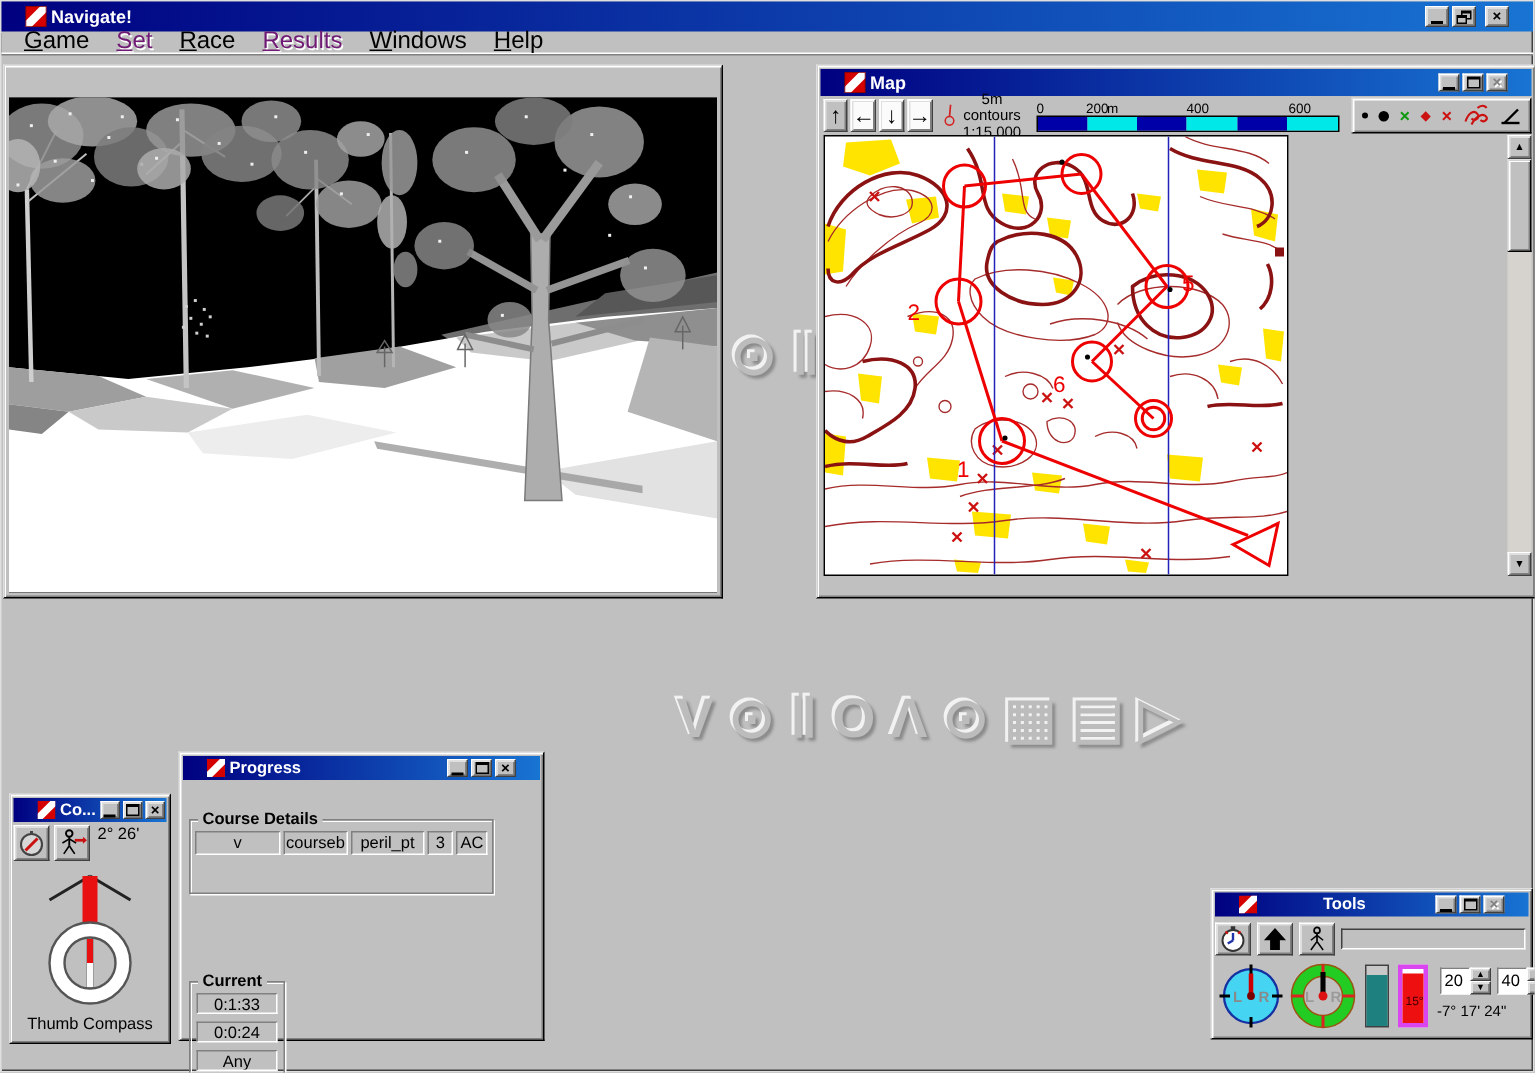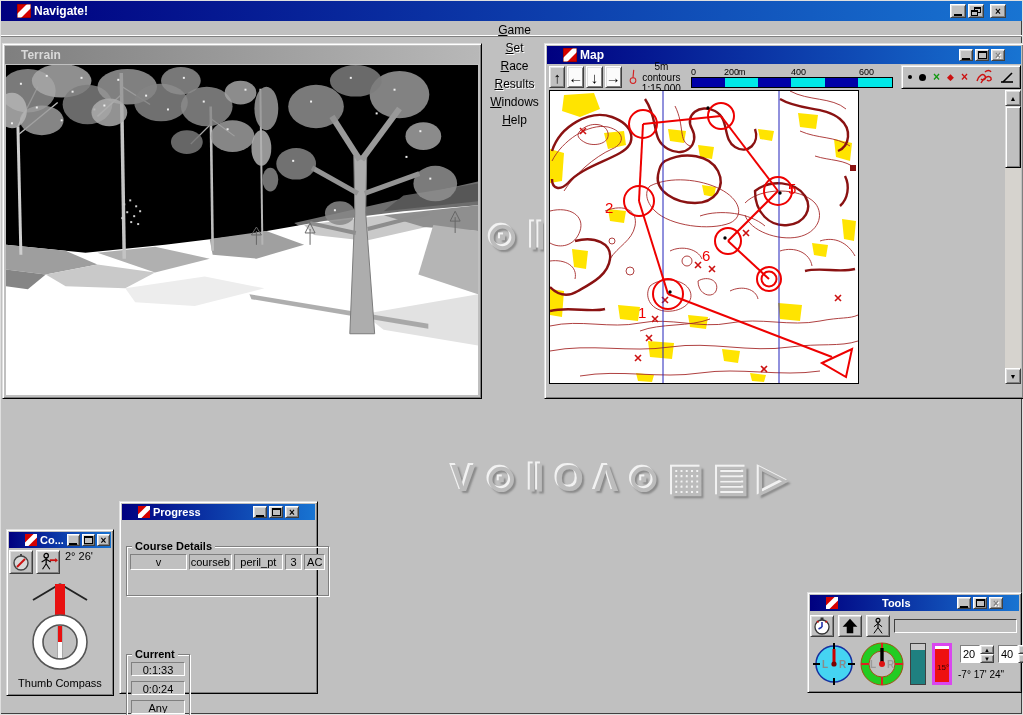--- a/index.html
+++ b/index.html
@@ -44,24 +44,24 @@
   .ic-max { width:9px; height:8px; border:1px solid #000; border-top-width:2px; background:transparent; }
   .ic-restore { position:relative; width:10px; height:9px; }
   .ic-restore i, .ic-restore b { position:absolute; border:1px solid #000; border-top-width:2px; background:#c0c0c0; }
   .ic-restore b { width:7px; height:6px; right:0; top:0; }
   .ic-restore i { width:7px; height:6px; left:0; bottom:0; }
   .flag { width:14px; height:14px; flex:0 0 auto; }
   .group { position:relative; border:1px solid #808080; box-shadow: inset 1px 1px 0 #fff, 1px 1px 0 #fff; }
   .legend { position:absolute; top:-8px; left:5px; background:#c0c0c0; padding:0 3px; font-weight:bold; font-size:11px; line-height:14px; }
   .field { font-size:11px; text-align:center; line-height:14px; overflow:hidden; white-space:nowrap; }
   
-  #menubar { display:flex; align-items:center; height:15px; padding-left:6px; font-size:12px;
-             border-bottom:1px solid #fff; box-shadow:0 1px 0 #808080;flex-direction:column; }
+  #menubar { display:flex; align-items:center; height:15px; padding-left:6px; font-size:16px;
+             border-bottom:1px solid #fff; box-shadow:0 1px 0 #808080; }
   .mitem { padding:2px 9px; }
-  .mitem.disabled { color:#000000; text-shadow:1px 1px 0 #fff; }
+  .mitem.disabled { color:#701a75; text-shadow:1px 1px 0 #fff; }
   
   .watermark {
     color:#bcbcbc; font-size:37px; font-weight:bold; letter-spacing:10px;
     text-shadow:-2px -2px 0 #f2f2f2, 2px 2px 2px #8a8a8a;
     z-index:0; user-select:none;
   }
   .win { z-index:2; }
   
   .sb-track { background:#d6d3ce; }
   .sb-btn { width:16px; height:16px; font-size:7px; color:#000; }
@@ -108,23 +108,20 @@
     <span class="mitem"><u>R</u>ace</span>
     <span class="mitem disabled"><u>R</u>esults</span>
     <span class="mitem"><u>W</u>indows</span>
     <span class="mitem"><u>H</u>elp</span>
   </div>
 
   <div class="abs watermark" style="left:450px; top:456px;">V⊙ⅡOΛ⊙▦▤▷</div>
   <div class="abs watermark" style="left:486px; top:214px;">⊙Ⅱ</div>
 
   <div class="abs raised win" style="left:1px; top:42px; width:480px; height:356px; padding:2px;">
-    <div class="tbar inactive">
-      <span>Terrain</span>
-    </div>
     <div class="abs" style="left:3px; top:21px; right:3px; bottom:3px; background:#000;">
       <svg width="100%" height="100%" viewBox="0 0 475 334" preserveAspectRatio="none">
         <rect width="475" height="334" fill="#000"></rect>
 
         <polygon points="290,160 475,118 475,162 310,172" fill="#6e6e6e"></polygon>
         <polygon points="380,148 475,138 475,120 400,132" fill="#575757"></polygon>
 
         <polygon points="0,182 80,190 160,182 240,172 320,158 400,148 475,142 475,334 0,334" fill="#fff"></polygon>
 
         <polygon points="0,182 60,188 92,202 40,212 0,207" fill="#9e9e9e"></polygon>
@@ -445,21 +442,21 @@
       <div class="abs" style="right:0; top:0; width:16px; height:294px;">
         <div class="btn sb-btn">▲</div>
         <div class="sb-track" style="position:absolute; top:16px; bottom:16px; width:16px;">
           <div class="raised" style="width:16px; height:62px;"></div>
         </div>
         <div class="btn sb-btn" style="position:absolute; bottom:0;">▼</div>
       </div>
     </div>
   </div>
 
-  <div class="abs raised win" style="left:118px; top:500px; width:199px; height:193px; padding:2px;">
+  <div class="abs raised win" style="left:118px; top:500px; width:244px; height:193px; padding:2px;">
     <div class="tbar" style="height:16px; font-size:11px;">
       <svg class="flag" viewBox="0 0 14 14" style="width:12px;height:12px;">
         <rect width="14" height="14" fill="#d40000"></rect>
         <polygon points="0,14 4,14 14,4 14,0 10,0 0,10" fill="#fff"></polygon>
       </svg>
       <span>Progress</span>
       <span class="caps">
         <span class="cap small btn">
             <span class="ic-min"></span>
           </span>

